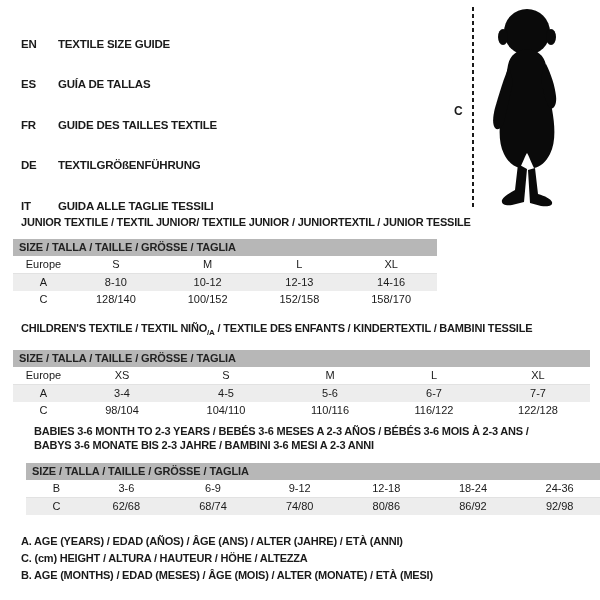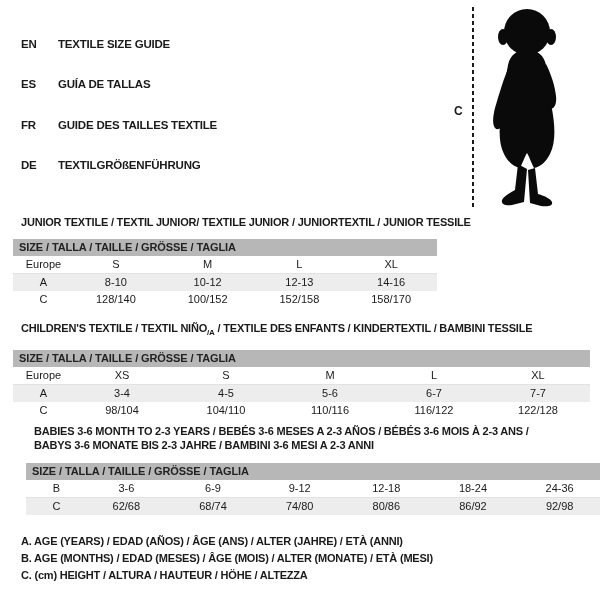--- a/index.html
+++ b/index.html
@@ -61,20 +61,23 @@
     <span class="lang-code">EN</span><span>TEXTILE SIZE GUIDE</span>
   </div>
   <div class="lang-row">
     <span class="lang-code">ES</span><span>GUÍA DE TALLAS</span>
   </div>
   <div class="lang-row">
     <span class="lang-code">FR</span><span>GUIDE DES TAILLES TEXTILE</span>
   </div>
   <div class="lang-row">
     <span class="lang-code">DE</span><span>TEXTILGRÖßENFÜHRUNG</span>
+  </div>
+  <div class="lang-row">
+    <span class="lang-code">IT</span><span>GUIDA ALLE TAGLIE TESSILI</span>
   </div>
 </div>
 
 <div class="dash-line"></div>
 <div class="figure-label">C</div>
 <svg class="baby-svg" viewBox="0 0 94 202" xmlns="http://www.w3.org/2000/svg">
   <g fill="#0a0a0a">
     <circle cx="46" cy="26" r="23"></circle>
     <ellipse cx="22" cy="31" rx="5" ry="8"></ellipse>
     <ellipse cx="70" cy="31" rx="5" ry="8"></ellipse>
@@ -204,15 +207,15 @@
       <td>80/86</td>
       <td>86/92</td>
       <td>92/98</td>
     </tr>
   </tbody>
     </table>
 </div>
 
 <div class="legend">
   <div class="legend-line">A. AGE (YEARS) / EDAD (AÑOS) / ÂGE (ANS) / ALTER (JAHRE) / ETÀ (ANNI)</div>
+  <div class="legend-line">C. (cm) HEIGHT / ALTURA / HAUTEUR / HÖHE / ALTEZZA</div>
   <div class="legend-line">B. AGE (MONTHS) / EDAD (MESES) / ÂGE (MOIS) / ALTER (MONATE) / ETÀ (MESI)</div>
-  <div class="legend-line">C. (cm) HEIGHT / ALTURA / HAUTEUR / HÖHE / ALTEZZA</div>
 </div>
 
 </body></html>

